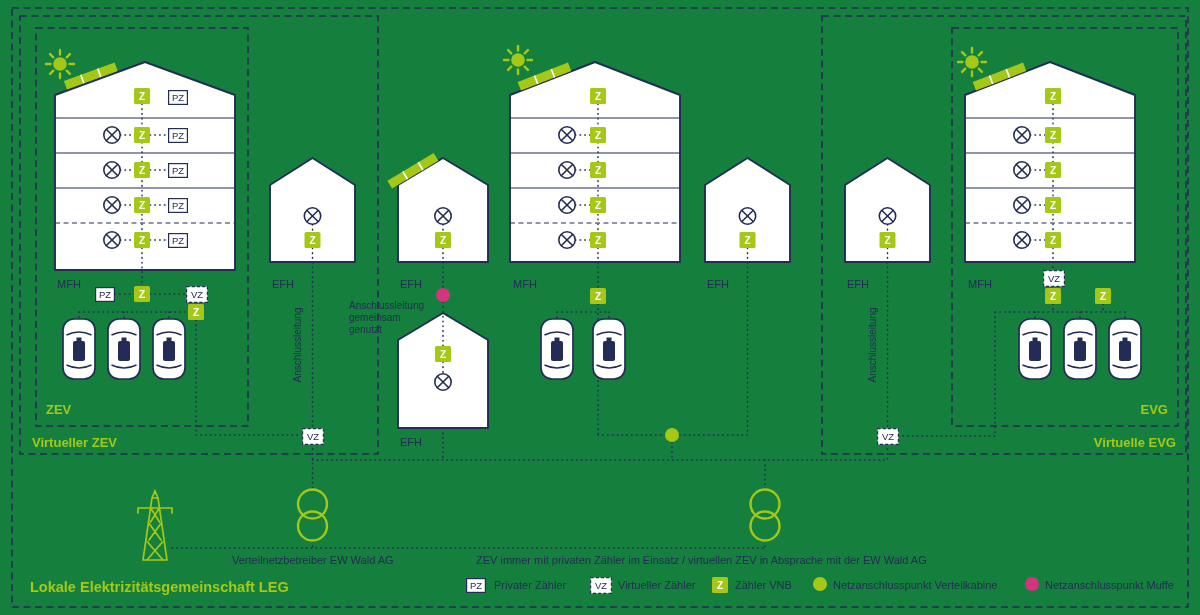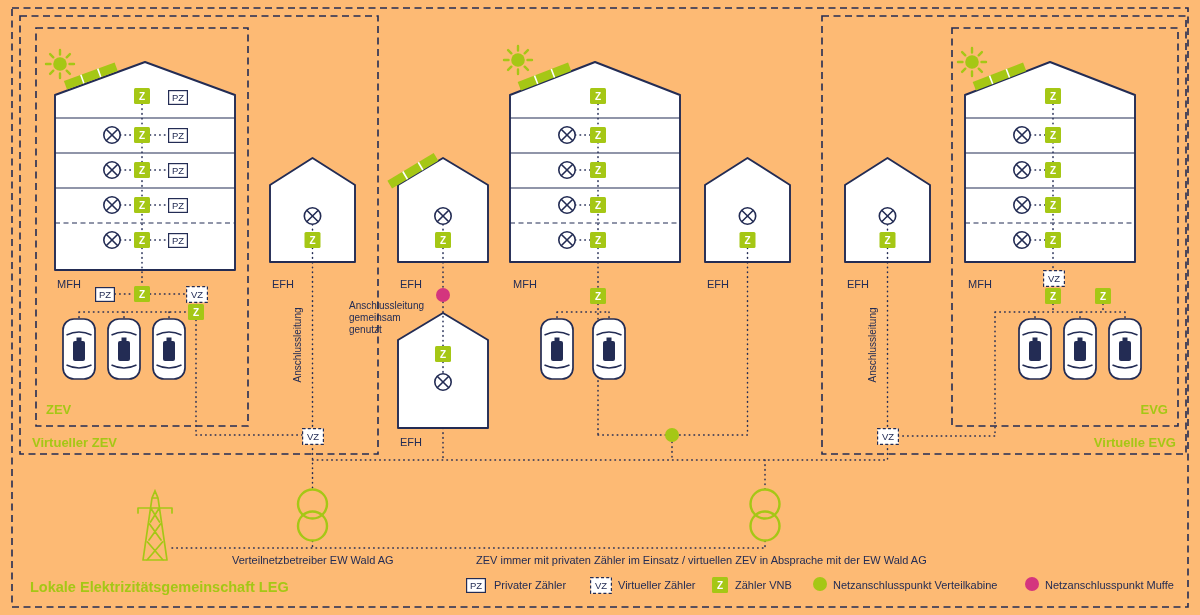--- a/index.html
+++ b/index.html
@@ -1,16 +1,16 @@
 <!DOCTYPE html>
 <html><head>
 <meta charset="utf-8">
 <style>
   html,body{margin:0;padding:0;background:#ffffff;}
-  .stage{position:relative;width:1200px;height:615px;background:#fdba74;overflow:hidden;
+  .stage{position:relative;width:1200px;height:615px;background:#15803d;overflow:hidden;
          font-family:"Liberation Sans",sans-serif;}
   svg{display:block;}
   .house{fill:#fff;stroke:#232c54;stroke-width:1.9;stroke-linejoin:round;}
   .sep{stroke:#232c54;stroke-width:1.2;}
   .sep-d{stroke:#232c54;stroke-width:1.2;stroke-dasharray:5 3.5;}
   .dot{fill:none;stroke:#232c54;stroke-width:1.5;stroke-dasharray:0.6 4.2;stroke-linecap:round;}
   .bnd{fill:none;stroke:#232c54;stroke-width:1.6;stroke-dasharray:7 4.5;}
   .lbl{font:11px "Liberation Sans",sans-serif;fill:#232c54;}
   .lbl-s{font:10px "Liberation Sans",sans-serif;fill:#232c54;}
   .green-b{font:bold 13px "Liberation Sans",sans-serif;fill:#a5c715;}

